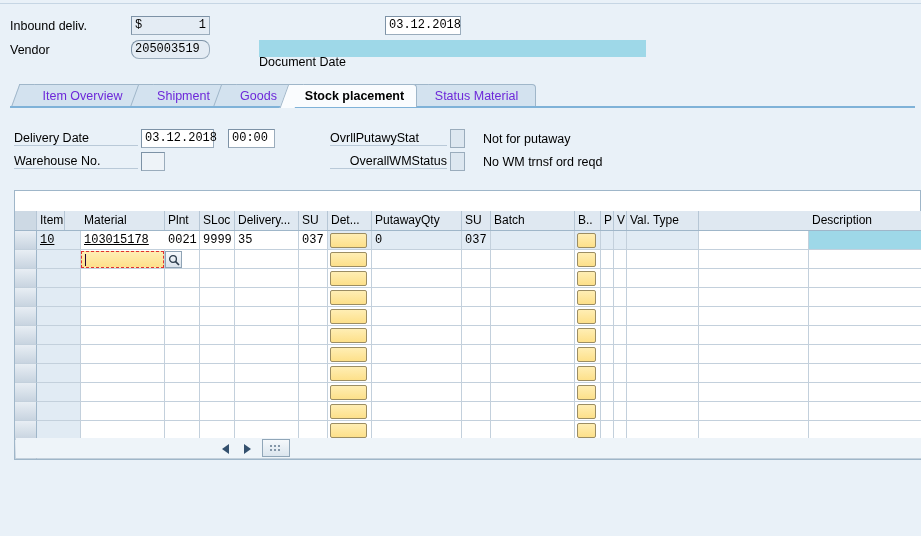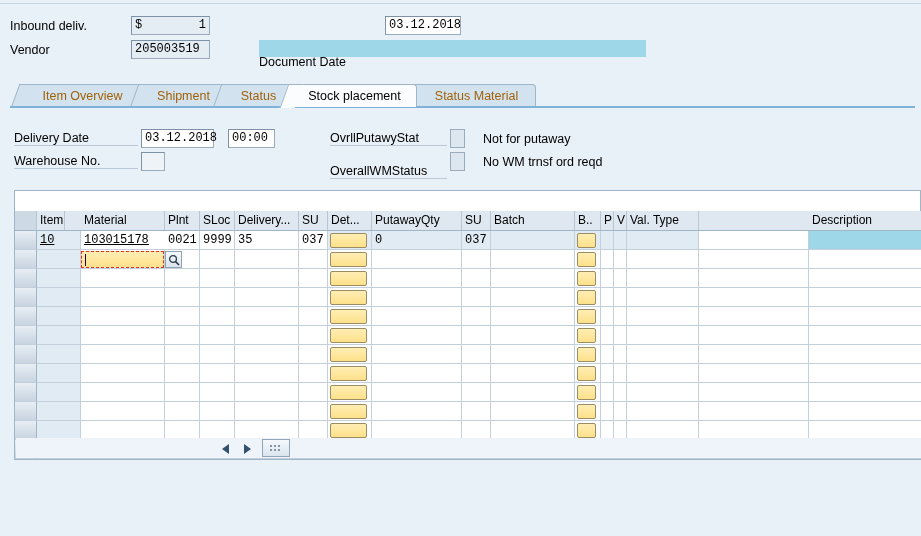--- a/index.html
+++ b/index.html
@@ -23,28 +23,28 @@
   .fld.plain{background:#eef3f8;}
   .cyanbar{position:absolute;background:#9ed8e8;}
   .ulabel{position:absolute;font-size:12.5px;border-bottom:1px solid #b9c9d8;}
   .statbox{position:absolute;box-sizing:border-box;width:15px;height:19px;
            background:#dde7f0;border:1px solid #9aacbc;}
 
   
   .tabstrip{position:absolute;left:10px;top:84px;width:905px;height:24px;}
   .tab{position:absolute;top:0;height:23px;box-sizing:border-box;
        font-size:12.5px;line-height:22px;white-space:nowrap;text-align:center;
-       background:#d3e2ef;color:#a16207;
+       background:#d3e2ef;color:#6d28d9;
        border-top:1px solid #9fb6c9;border-right:1px solid #9fb6c9;
        border-radius:0 4px 0 0;
        transform:skewX(0deg);}
   .tab .skew{position:absolute;left:-9px;top:-1px;width:14px;height:23px;
        background:#d3e2ef;border-top:1px solid #9fb6c9;border-left:1px solid #9fb6c9;
        transform:skewX(-20deg);}
-  .tab.active{background:#fafcfe;font-weight:normal;color:#000;z-index:5;}
+  .tab.active{background:#fafcfe;font-weight:bold;color:#000;z-index:5;}
   .tab.active .skew{background:#fafcfe;}
   .tabline{position:absolute;left:10px;top:106px;width:905px;height:2px;background:#7fb2d8;}
 
   
   .panel{position:absolute;left:14px;top:190px;width:907px;height:270px;
          box-sizing:border-box;border:1px solid #9fb6c9;background:#fff;}
   .panelhdr{position:absolute;left:0;top:0;width:100%;height:19px;
             background:linear-gradient(to bottom,#cbddec,#b9d0e3);
             border-bottom:1px solid #9fb6c9;}
   .panelhdr .t{position:absolute;left:24px;top:2px;font-size:12.5px;}
@@ -100,40 +100,40 @@
   <div class="hdr">
     <div class="rule" style="left:0;top:3px;width:921px;height:1px;"></div>
 
     <div class="lbl" style="left:10px;top:19px;">Inbound deliv.</div>
     <div class="fld grey" style="left:131px;top:16px;width:79px;">
       <span style="float:left;">$</span>
       <span style="float:right;">1</span>
     </div>
 
     <div class="lbl" style="left:10px;top:43px;">Vendor</div>
-    <div class="fld grey" style="left:131px;top:40px;width:79px;">205003519</div>
+    <div class="fld grey" style="left:131px;top:40px;width:79px;border-radius:8px;">205003519</div>
 
     <div class="lbl" style="left:259px;top:19px;margin-top:36px;">Document Date</div>
     <div class="fld" style="left:385px;top:16px;width:76px;">03.12.2018</div>
 
     <div class="cyanbar" style="left:259px;top:40px;width:387px;height:17px;"></div>
   </div>
 
   <div class="tabstrip">
     <div class="tab" style="left:14px;width:118px;">
       <span class="skew"></span>
       <span style="position:relative;">Item Overview</span>
     </div>
     <div class="tab" style="left:133px;width:82px;">
       <span class="skew"></span>
       <span style="position:relative;">Shipment</span>
     </div>
     <div class="tab" style="left:216px;width:66px;">
       <span class="skew"></span>
-      <span style="position:relative;">Status</span>
+      <span style="position:relative;">Goods</span>
     </div>
     <div class="tab active" style="left:283px;width:124px;">
       <span class="skew"></span>
       <span style="position:relative;">Stock placement</span>
     </div>
     <div class="tab" style="left:408px;width:118px;">
       <span class="skew"></span>
       <span style="position:relative;">Status Material</span>
     </div>
   </div>
@@ -144,21 +144,21 @@
     <div class="fld" style="left:141px;top:129px;width:73px;">03.12.2018</div>
     <div class="fld" style="left:228px;top:129px;width:47px;">00:00</div>
 
     <div class="ulabel" style="left:14px;top:154px;width:124px;">Warehouse No.</div>
     <div class="fld plain" style="left:141px;top:152px;width:24px;"></div>
 
     <div class="ulabel" style="left:330px;top:131px;width:117px;">OvrllPutawyStat</div>
     <div class="statbox" style="left:450px;top:129px;"></div>
     <div class="lbl" style="left:483px;top:132px;">Not for putaway</div>
 
-    <div class="ulabel" style="left:330px;top:164px;width:117px;">OverallWMStatus</div>
+    <div class="ulabel" style="left:330px;top:154px;width:117px;text-align:right;">OverallWMStatus</div>
     <div class="statbox" style="left:450px;top:152px;"></div>
     <div class="lbl" style="left:483px;top:155px;">No WM trnsf ord reqd</div>
   </div>
 
   <div class="panel">
 
     <div class="grid">
 
       <div class="ghead" id="grid-head">
           <div class="gh sel" style="left: 0px; width: 22px;"></div>

